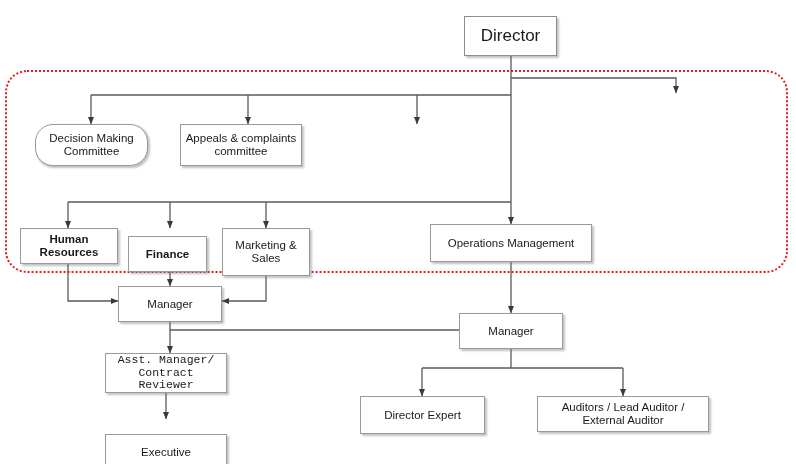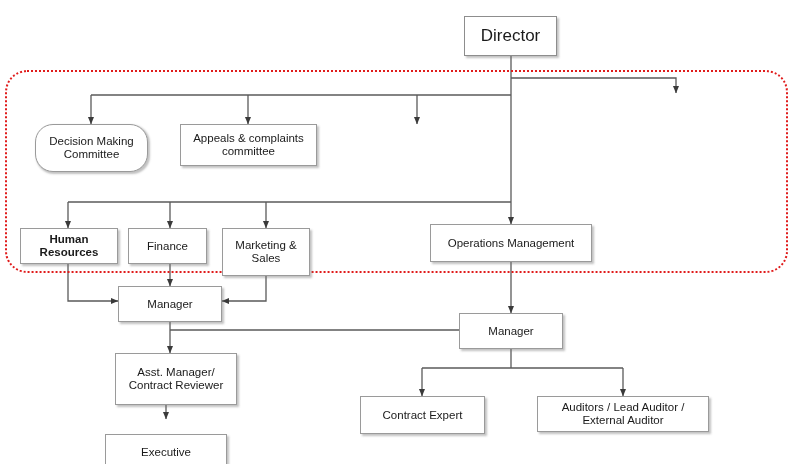--- a/index.html
+++ b/index.html
@@ -100,32 +100,32 @@
       <path d="M511,343 L511,368"></path>
       <path d="M422,368 L623,368"></path>
       <path d="M422,368 L422,396" marker-end="url(#arrowhead)"></path>
       <path d="M623,368 L623,396" marker-end="url(#arrowhead)"></path>
     </g>
   </svg>
 
   <div class="boundary-region" style="left: 5px; top: 70px; width: 783px; height: 203px; border-color: rgb(224, 27, 27);"></div>
 
   <div class="node-box title-node" style="left: 464px; top: 16px; width: 93px; height: 40px;">Director</div>
-  <div class="node-box std" style="left: 35px; top: 124px; width: 113px; height: 48px; border-radius: 18px;">Decision Making
+  <div class="node-box std" style="left: 35px; top: 124px; width: 113px; height: 42px; border-radius: 18px;">Decision Making
 Committee</div>
-  <div class="node-box std" style="left: 180px; top: 124px; width: 137px; height: 42px;">Appeals &amp; complaints
+  <div class="node-box std" style="left: 180px; top: 124px; width: 122px; height: 42px;">Appeals &amp; complaints
 committee</div>
   <div class="node-box std" style="left: 20px; top: 228px; width: 98px; height: 36px; font-weight: bold;">Human
 Resources</div>
-  <div class="node-box std" style="left: 128px; top: 228px; width: 79px; height: 36px;">Finance</div>
+  <div class="node-box std" style="left: 128px; top: 236px; width: 79px; height: 36px; font-weight: bold;">Finance</div>
   <div class="node-box std" style="left: 222px; top: 228px; width: 88px; height: 48px;">Marketing &amp;
 Sales</div>
   <div class="node-box std" style="left: 430px; top: 224px; width: 162px; height: 38px;">Operations Management</div>
   <div class="node-box std" style="left: 118px; top: 286px; width: 104px; height: 30px;">Manager</div>
   <div class="node-box std" style="left: 459px; top: 313px; width: 104px; height: 30px;">Manager</div>
-  <div class="node-box std" style="left: 115px; top: 353px; width: 122px; height: 52px;">Asst. Manager/
+  <div class="node-box std" style="left: 105px; top: 353px; width: 122px; height: 40px; font-family: Liberation Mono, monospace;">Asst. Manager/
 Contract Reviewer</div>
   <div class="node-box std" style="left: 105px; top: 419px; width: 122px; height: 35px; margin-top: 15px;">Executive</div>
-  <div class="node-box std" style="left: 360px; top: 396px; width: 125px; height: 38px;">Contract Expert</div>
+  <div class="node-box std" style="left: 360px; top: 396px; width: 125px; height: 38px;">Director Expert</div>
   <div class="node-box std" style="left: 537px; top: 396px; width: 172px; height: 24px;">Auditors / Lead Auditor /
 External Auditor</div>
 
 </div>
 
 </body></html>

